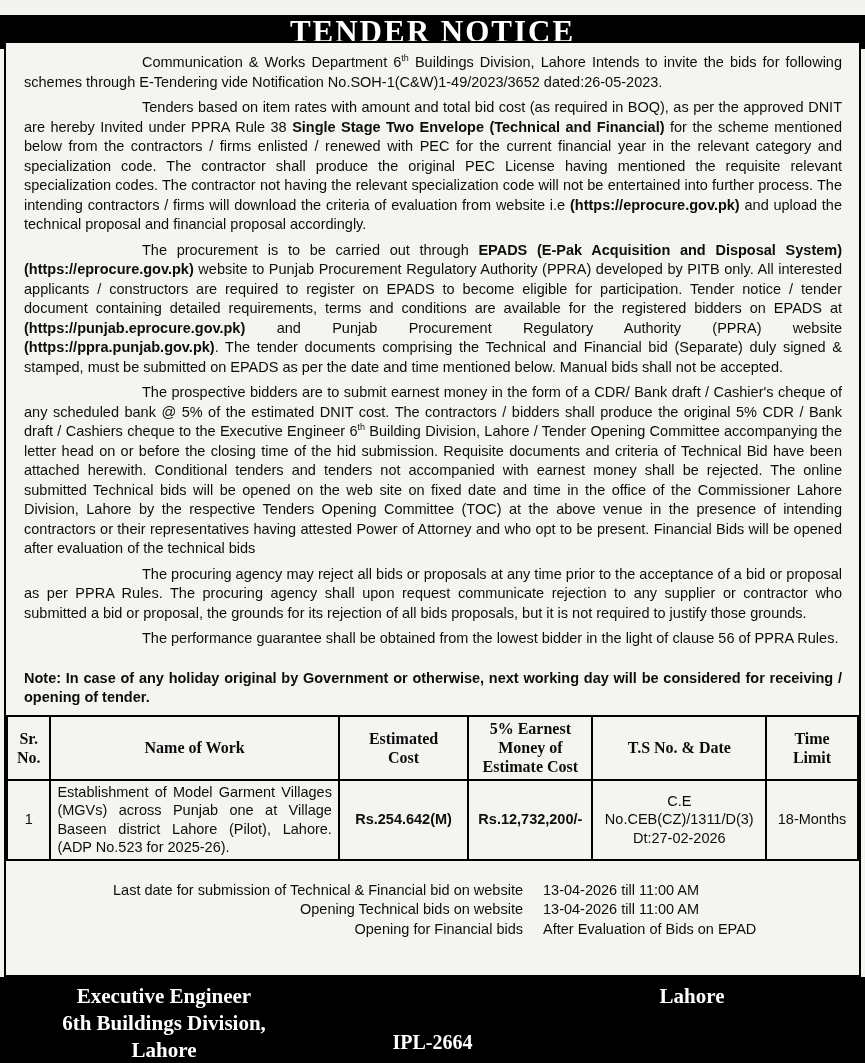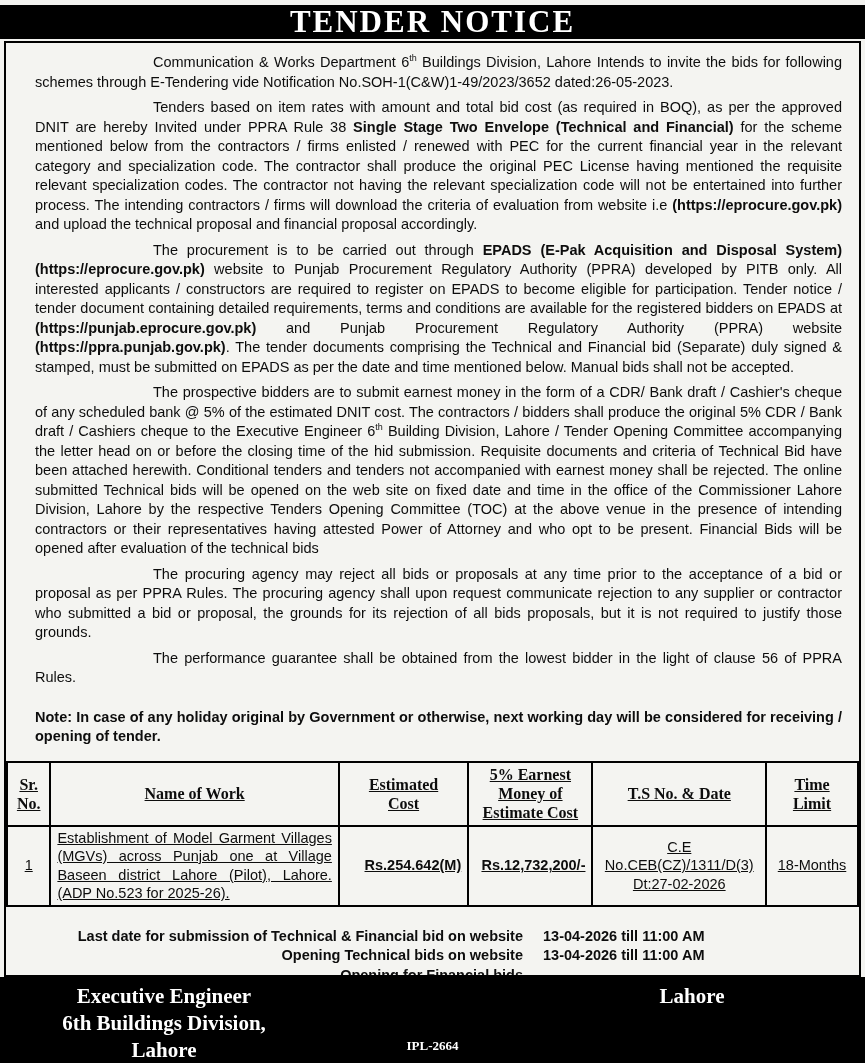--- a/index.html
+++ b/index.html
@@ -12,21 +12,21 @@
     position:relative;
     width:865px;
     height:1063px;
     background:#f3f3f0;
     overflow:hidden;
     color:#0d0d0d;
   }
   
   .titlebar{
     position:absolute;
-    top:5px;left:0;right:0;
+    top:15px;left:0;right:0;
     height:34px;
     background:#000;
     color:#fff;
     text-align:center;
     font-family:"Liberation Serif", serif;
     font-weight:bold;
     font-size:31px;
     line-height:34px;
     letter-spacing:2px;
   }
@@ -38,37 +38,36 @@
     background:#f4f4f1;
     overflow:hidden;
   }
   .bodytext{
     padding:4px 17px 0 17px;
     font-size:14.5px;
     line-height:19.5px;
     text-align:justify;
   }
   .para{
-    margin:6px 0 0 12px;
+    margin:6px 0 0 1px;
     text-indent:118px;
   }
   .para b{font-weight:bold;}
   .para sup{font-size:62%;vertical-align:super;line-height:0;}
   .note{
     margin-top:20px;
     text-indent:0;
     font-weight:bold;
   }
   
   .worktable{
     width:100%;
     border-collapse:collapse;
-    margin-top:14px;
+    margin-top:7px;
     table-layout:fixed;
-    text-decoration:underline;
   }
   .worktable th,.worktable td{
     border:2px solid #000;
     padding:2px 6px;
     vertical-align:middle;
   }
   .worktable th{
     font-family:"Liberation Serif", serif;
     font-weight:bold;
     font-size:16px;
@@ -82,29 +81,29 @@
     line-height:18.5px;
     height:74px;
   }
   .col-sr{width:5.1%;}
   .col-name{width:33.9%;}
   .col-cost{width:15.2%;}
   .col-earnest{width:14.6%;}
   .col-ts{width:20.4%;}
   .col-time{width:10.8%;}
   .cell-center{text-align:center;}
-  .cell-bold{font-weight:bold;text-align:right;}
+  .cell-bold{font-weight:bold;text-align:center;}
   .cell-name{text-align:justify;}
   .cell-pre{white-space:pre-line;text-align:center;}
   
   .schedule{
     margin-top:20px;
     padding:0 17px;
     font-size:14.5px;
-    font-weight:bold;
+    font-weight:normal;
     line-height:19.5px;
   }
   .sched-row{display:flex;}
   .sched-label{width:500px;text-align:right;}
   .sched-value{margin-left:20px;text-align:left;}
   
   .footer{
     position:absolute;
     left:0;right:0;bottom:0;
     height:86px;
@@ -119,21 +118,21 @@
     text-align:center;
     font-size:21px;
     line-height:27px;
   }
   .sig-left{left:14px;width:300px;}
   .sig-right{right:8px;width:330px;}
   .ipl{
     position:absolute;
     bottom:9px;left:50%;
     transform:translateX(-50%);
-    font-size:13px;
+    font-size:20px;
   }
 </style>
 </head>
 <body>
 
 <div class="page">
 
   <div class="titlebar">TENDER NOTICE</div>
 
   <div class="contentbox">
@@ -189,20 +188,21 @@
       <div class="sched-row">
         <div class="sched-label">Last date for submission of Technical &amp; Financial bid on website</div>
         <div class="sched-value">13-04-2026 till 11:00 AM</div>
       </div>
       <div class="sched-row">
         <div class="sched-label">Opening Technical bids on website</div>
         <div class="sched-value">13-04-2026 till 11:00 AM</div>
       </div>
       <div class="sched-row">
         <div class="sched-label">Opening for Financial bids</div>
+        <div class="sched-value">After Evaluation of Bids on EPAD</div>
       </div>
     </div>
   </div>
 
   <div class="footer">
     <div class="sig sig-left">
       <div>Executive Engineer</div>
       <div>6th Buildings Division,</div>
       <div>Lahore</div>
     </div>

